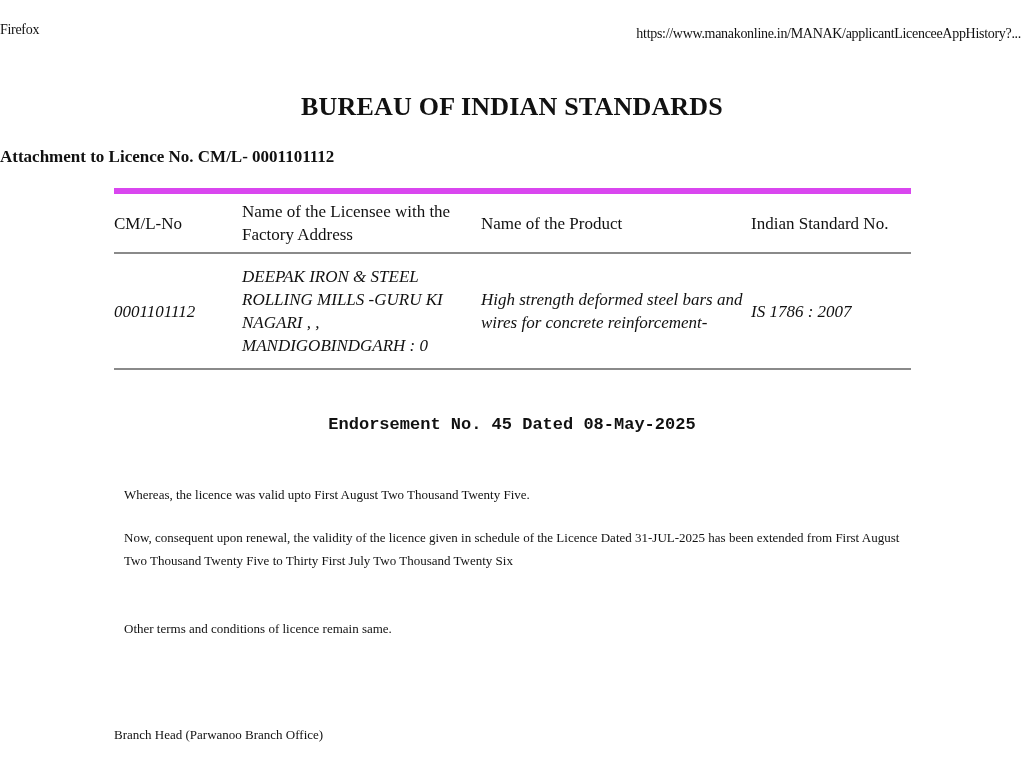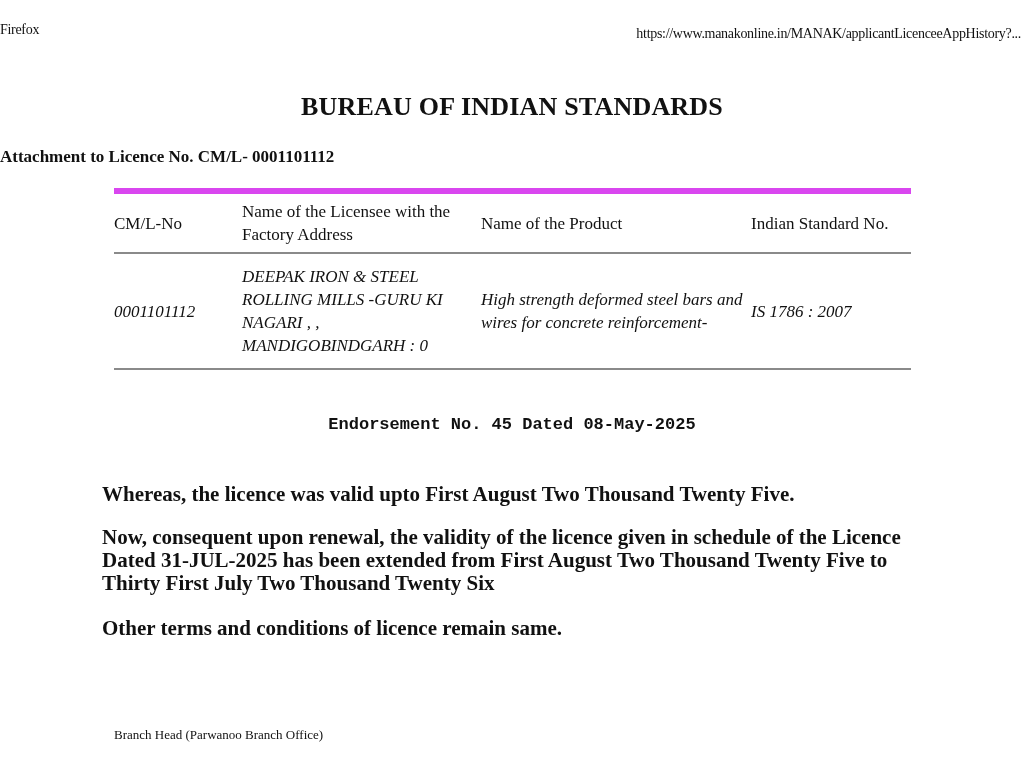--- a/index.html
+++ b/index.html
@@ -96,25 +96,24 @@
       top: 415px;
       left: 0;
       width: 1024px;
       text-align: center;
       font-weight: bold;
       font-size: 17px;
       font-family: Liberation Mono, monospace;
     }
     .para {
       position: absolute;
-      left: 102px;
+      left: 124px;
       width: 800px;
-      font-size: 21px;
+      font-size: 13px;
       line-height: 23px;
-      font-weight: bold;
     }
     .para-1 { top: 483px; }
     .para-2 { top: 526px; }
     .para-3 { top: 617px; }
     .signature {
       position: absolute;
       left: 114px;
       top: 727px;
       font-size: 13px;
     }

